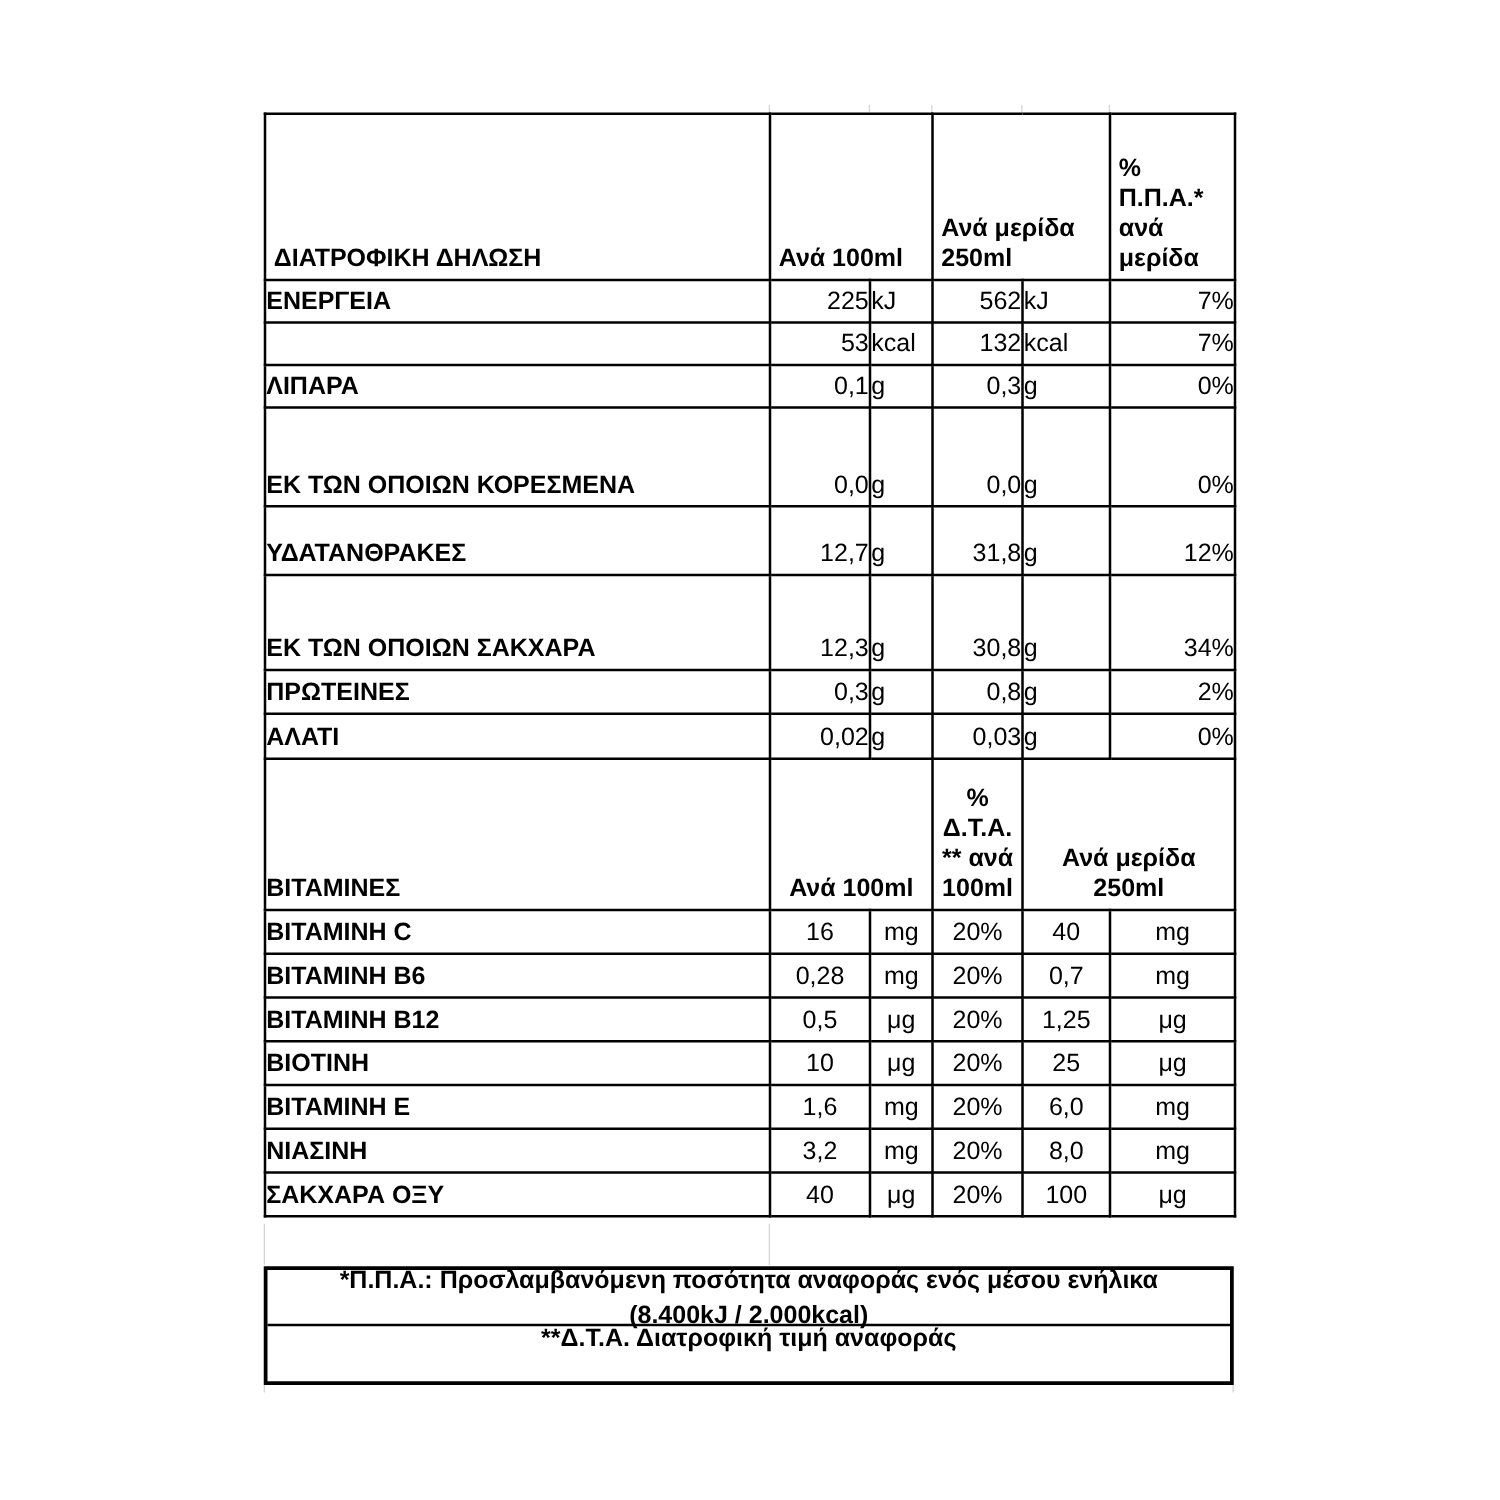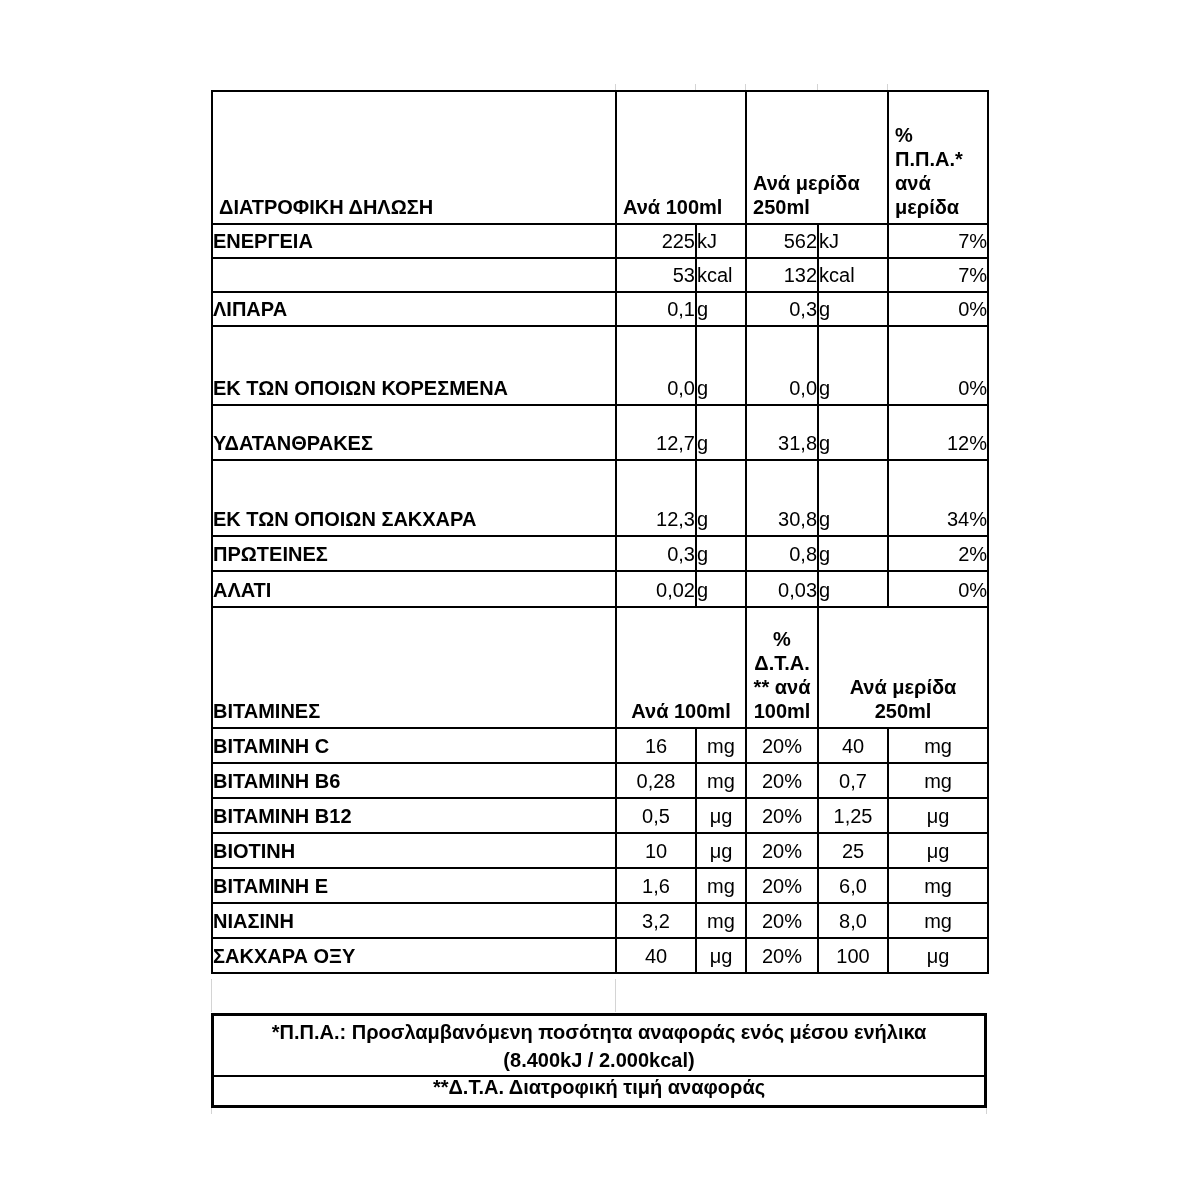--- a/index.html
+++ b/index.html
@@ -25,21 +25,21 @@
   td.hdr.lbl{padding-left:6px;}
   td.vhdr{font-weight:bold;vertical-align:bottom;white-space:pre-line;line-height:27px;text-align:center;padding-bottom:5px;}
   td.vhdr.lbl{text-align:left;}
   td.vc{text-align:center;padding-bottom:7px;border-radius:13px;}
   .footbox{
     position:absolute;left:211px;top:1013px;width:776px;height:95px;
     border:3px solid #000;box-sizing:border-box;
     font-weight:bold;font-size:20px;text-align:center;
   }
   .footrow1{
-    height:61px;border-bottom:2px solid #000;box-sizing:border-box;
+    height:45px;border-bottom:2px solid #000;box-sizing:border-box;
     display:flex;align-items:center;justify-content:center;
     white-space:pre-line;line-height:28px;
   }
   .footrow2{
     height:20px;display:flex;align-items:center;justify-content:center;line-height:26px;
   }
   .stub{position:absolute;background:#d4d4d4;}
   .stub.v{width:1px;}
 </style>
 </head>

